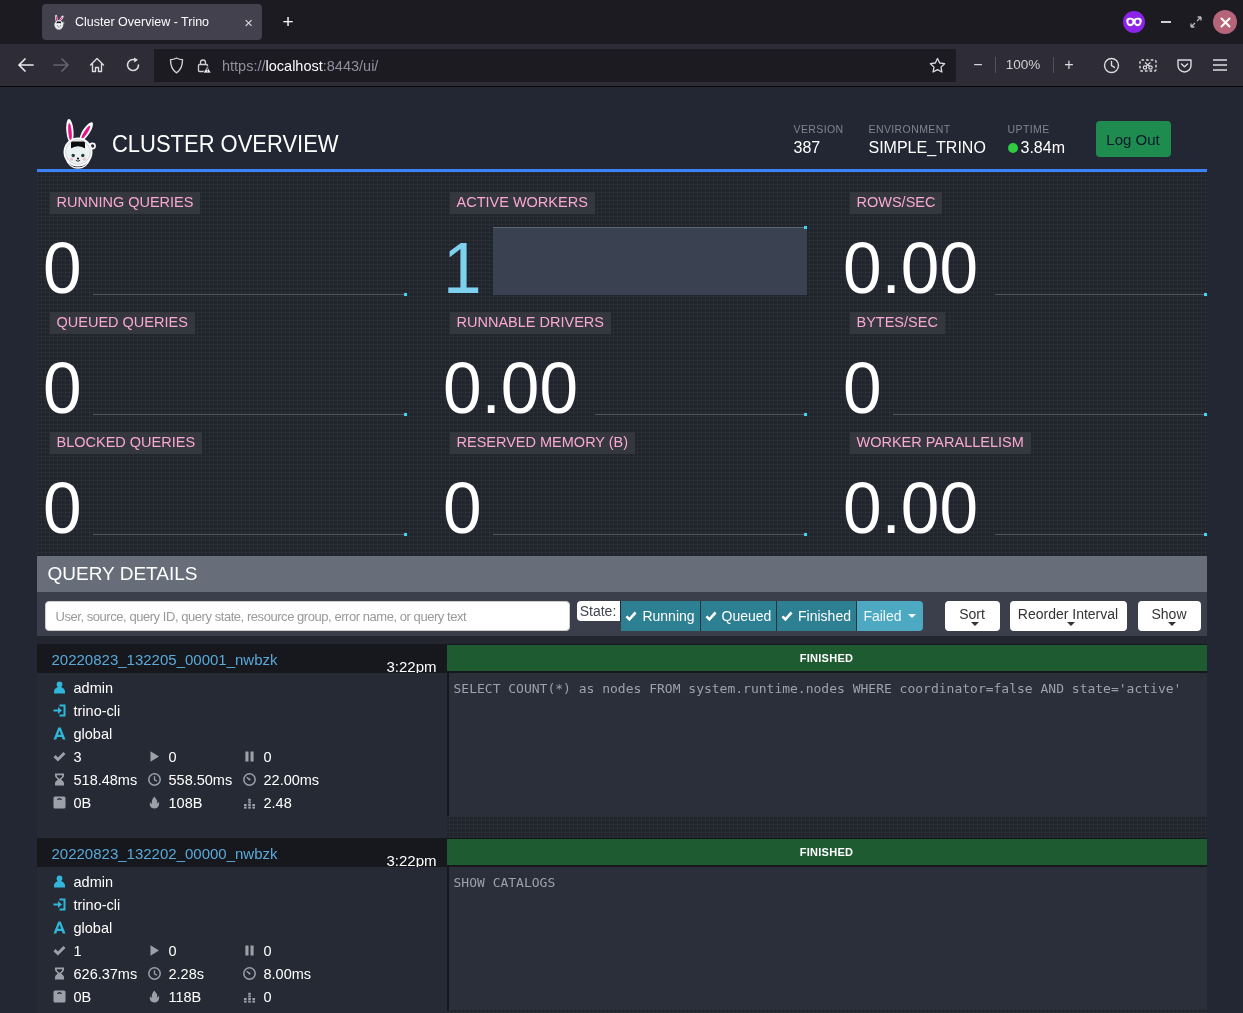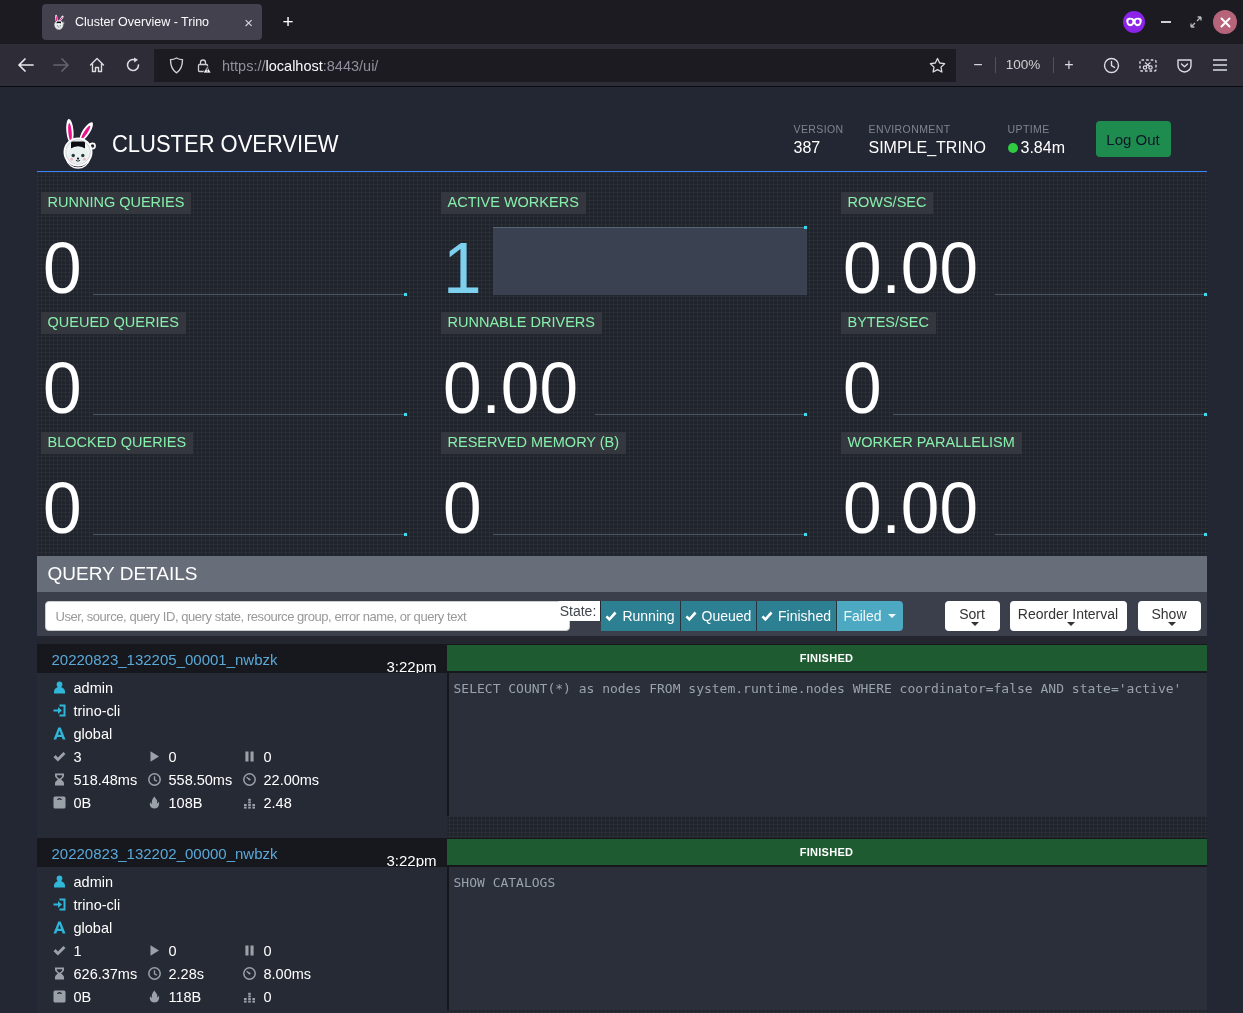--- a/index.html
+++ b/index.html
@@ -23,55 +23,55 @@
   .nav-ic { position:absolute; top:0; height:42px; width:30px; display:flex; align-items:center; justify-content:center; }
   .urlbar { position:absolute; left:154px; top:5px; width:802px; height:33px; background:#1c1b22; border-radius:0; display:flex; align-items:center; padding:0 10px 0 15px; }
   .url-text { margin-left:10px; font-size:14.5px; color:#908f9b; white-space:nowrap; flex:1; }
   .url-text .host { color:#fbfbfe; }
   .zoom-label { position:absolute; left:1000px; top:0; height:42px; line-height:42px; font-size:13.5px; color:#d0d0d4; width:46px; text-align:center; }
   .tb-sep { position:absolute; top:13px; width:1px; height:16px; background:#52525e; }
 
   
   .content { position:absolute; left:0; top:88px; width:1243px; height:925px; background:#232733; }
   .container { width:1170px; margin:0 auto; position:relative; }
-  .trino-header { height:84px; border-bottom:1px solid #3b82f6; position:relative; }
+  .trino-header { height:84px; border-bottom:3px solid #3b82f6; position:relative; }
   .logo { position:absolute; left:22px; top:29px; width:39px; height:52px; }
   .page-title { position:absolute; left:75px; top:44px; font-size:24px; line-height:24px; color:#fff; font-weight:400; white-space:nowrap; transform:scaleX(0.915); transform-origin:left center; }
   .meta { position:absolute; top:35px; }
   .meta-label { font-size:10.5px; color:#7f858f; letter-spacing:0.4px; }
   .meta-value { font-size:16px; color:#fff; margin-top:4px; white-space:nowrap; }
   .meta-version { left:757px; } .meta-env { left:832px; } .meta-uptime { left:971px; }
   .updot { display:inline-block; width:10px; height:10px; border-radius:50%; background:#2fcb43; margin-right:3px; }
   .logout-btn { position:absolute; left:1059px; top:33px; width:75px; height:36px; background:#1d8c4e; border-radius:4px; color:#0f172a; font-size:15px; display:flex; align-items:center; justify-content:center; }
 
   .main-area {
     background-color:#20242d;
     background-image:
       linear-gradient(rgba(222,222,185,0.042) 1px, transparent 1px),
       linear-gradient(90deg, rgba(222,222,185,0.042) 1px, transparent 1px);
     background-size:4px 4px;
     padding-top:2px;
   }
   .stats-grid { display:grid; grid-template-columns:370px 370px 370px; column-gap:30px; }
   .stat { height:120px; position:relative; }
-  .stat-label { position:absolute; top:18px; left:4px; background:#34373e; color:#86efac; font-size:14.5px; padding:2px 7px 4px; white-space:nowrap; }
+  .stat-label { position:absolute; top:18px; left:13px; background:#34373e; color:#f9a8d4; font-size:14.5px; padding:2px 7px 4px; white-space:nowrap; }
   .value-row { position:absolute; left:6px; right:0; bottom:-10px; display:flex; align-items:flex-end; }
   .bignum { font-size:73px; line-height:1; color:#fff; white-space:nowrap; display:inline-block; transform:scaleX(0.95); transform-origin:left bottom; }
   .bignum.accent { color:#7ed0ef; }
   .spark { flex:1; margin-left:10px; margin-bottom:9px; height:70px; position:relative; }
   .spark .line { position:absolute; left:0; right:0; bottom:0; height:1px; background:#4c5560; }
   .spark .dot-b { position:absolute; right:0; bottom:-1px; width:3px; height:3px; background:#3fd6ee; }
   .spark .fill { position:absolute; left:0; right:0; top:2px; bottom:0; background:#3a4150; border-top:1px solid #5a6572; }
   .spark .dot-t { position:absolute; right:0; top:1px; width:3px; height:3px; background:#3fd6ee; }
 
   .qd-heading { margin-top:22px; height:36px; background:#676e7a; color:#fff; font-size:19px; display:flex; align-items:center; padding-left:11px; }
   .qd-toolbar { height:44px; background:#3a3f4b; position:relative; }
   .search-input { position:absolute; left:8px; top:9px; width:525px; height:30px; border:1px solid #ccc; border-radius:4px; background:#fff; font-size:13px; letter-spacing:-0.45px; color:#555; padding:0 10px; font-family:"Liberation Sans", sans-serif; outline:none; }
   .search-input::placeholder { color:#999; }
-  .state-group { position:absolute; left:520px; top:9px; height:20px; display:flex;border-radius:15px; }
+  .state-group { position:absolute; left:540px; top:9px; height:20px; display:flex;border-radius:15px; }
   .state-addon { width:44px; border-right:1px solid #23262e; background:#fff; color:#41464c; font-size:14px; display:flex; align-items:center; justify-content:center; border-radius:4px 0 0 4px; }
   .sbtn { height:30px; background:#2d7f92; color:#fff; font-size:14px; display:flex; align-items:center; justify-content:center; border-right:1px solid #27333d; }
   .sbtn .chk-svg { margin-right:5px; }
   .sbtn.failed { background:#4da9c2; color:#eef7fa; border-right:none; border-radius:0 4px 4px 0; }
   .wbtn { position:absolute; top:9px; height:30px; background:#fff; border-radius:4px; color:#333; font-size:14px; display:flex; align-items:center; justify-content:center;flex-direction:column; }
   .caret { display:inline-block; width:0; height:0; border-left:4px solid transparent; border-right:4px solid transparent; border-top:4px solid currentColor; margin-left:6px; }
   .qd-spacer { height:8px; background:#23262e; }
 
   .query-row { display:flex; flex-wrap:wrap; }
   .qr-left-head { width:410px; height:29px; background:#16181e; display:flex; align-items:center; justify-content:space-between; padding:1px 10px 0 15px; }

